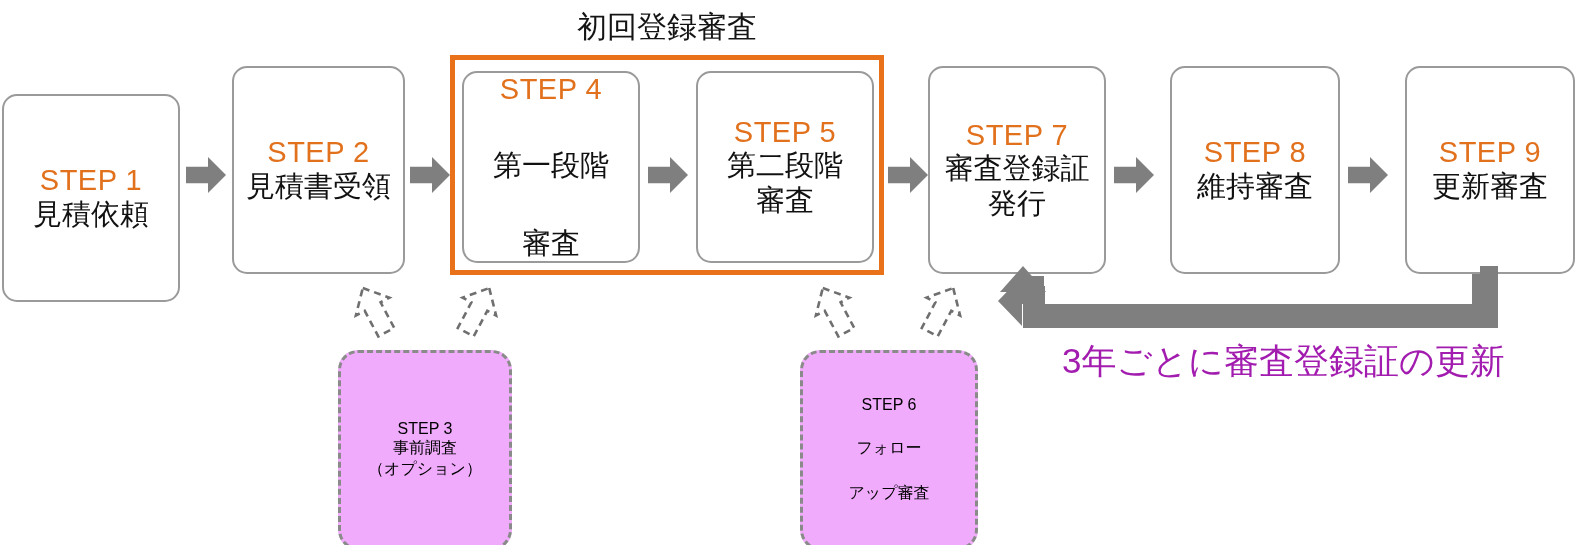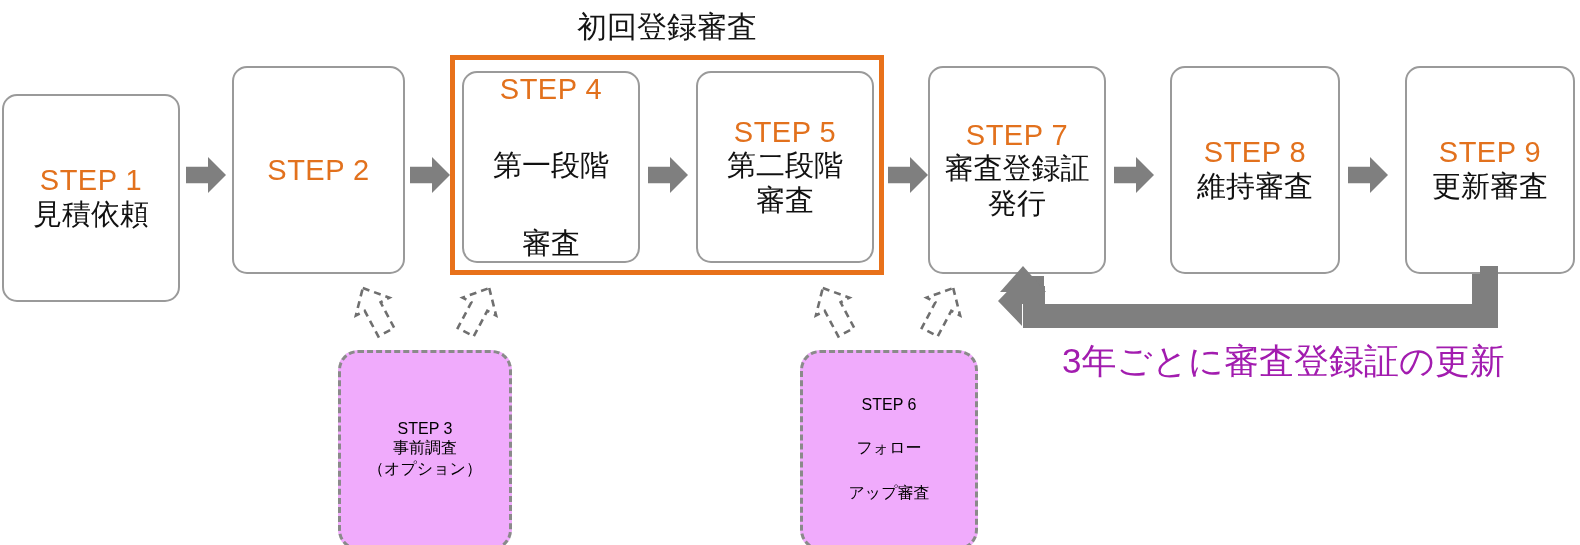--- a/index.html
+++ b/index.html
@@ -52,20 +52,21 @@
 
   <div class="box" style="left:2px;top:58px;width:178px;height:208px;margin-top:28px;">
     <div class="step">STEP 1</div>
     <div class="body">見積依頼</div>
   </div>
 
   <div class="chev" style="left:186px;top:149px;width:40px;height:36px;"></div>
 
   <div class="box" style="left:232px;top:58px;width:173px;height:208px;">
     <div class="step">STEP 2</div>
+    <div class="body">見積書受領</div>
   </div>
 
   <div class="chev" style="left:410px;top:149px;width:40px;height:36px;"></div>
 
   <div class="box" style="left:462px;top:63px;width:178px;height:192px;justify-content:space-between;">
     <div class="step">STEP 4</div>
     <div class="body">第一段階</div>
     <div class="body">審査</div>
   </div>
 

